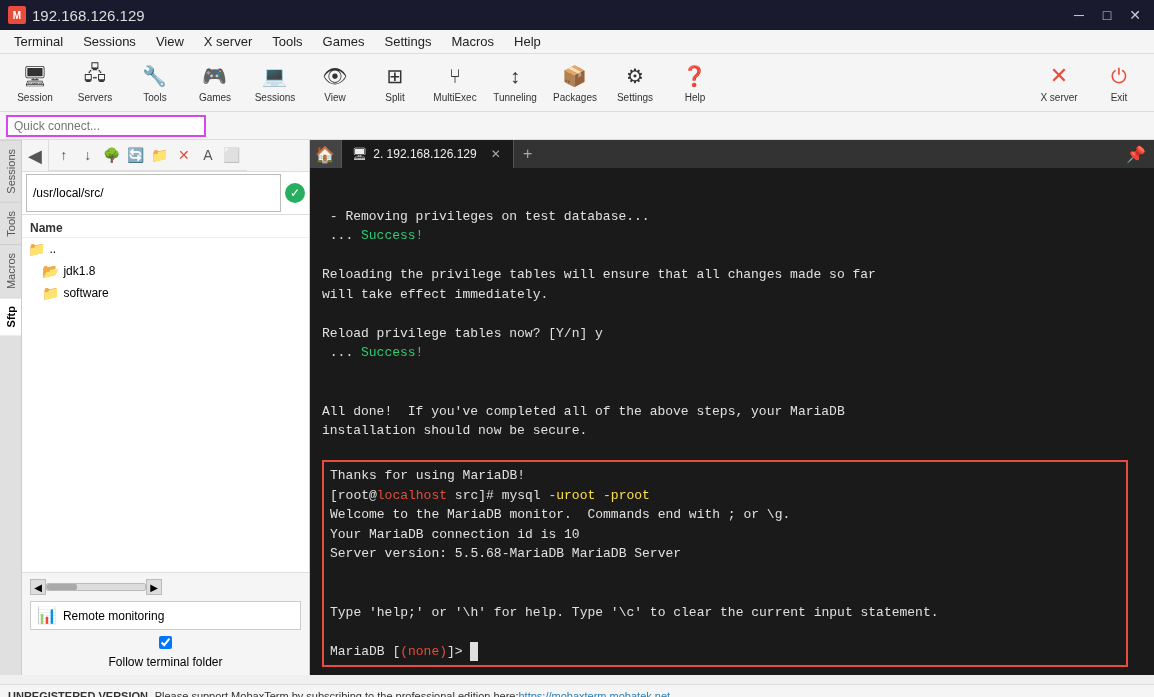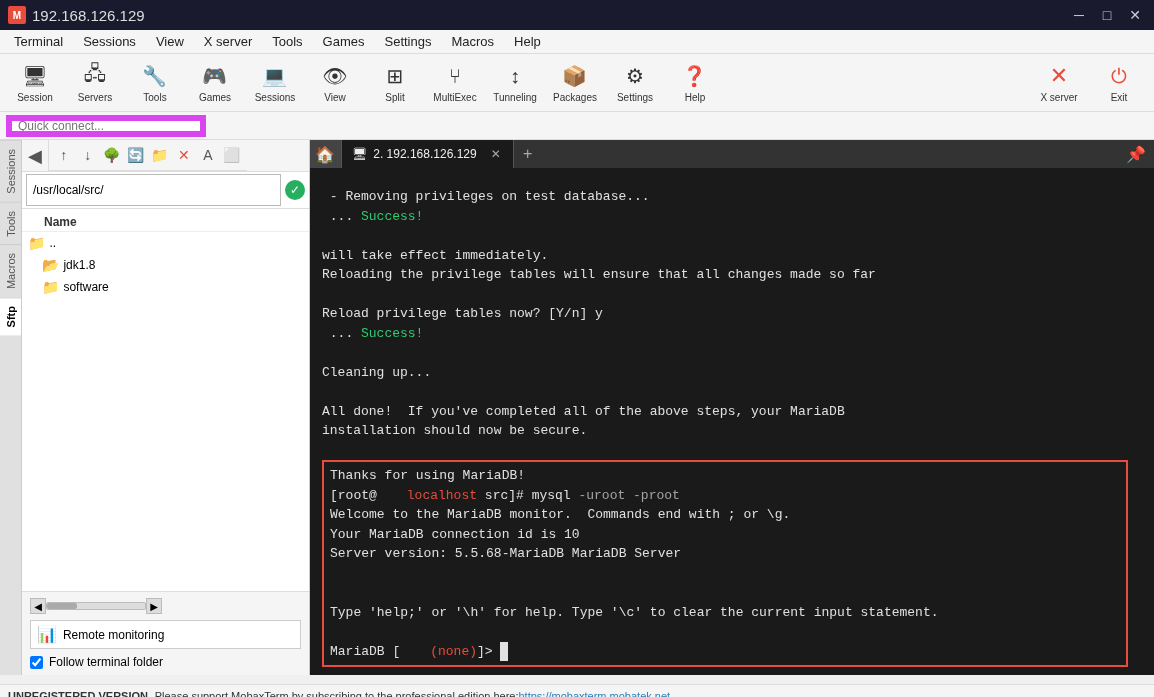--- a/index.html
+++ b/index.html
@@ -69,21 +69,21 @@
       background: #f5f5f5;
       height: 28px;
       display: flex;
       align-items: center;
       padding: 2px 6px;
       border-bottom: 1px solid #ddd;
     }
     #quickconnect input {
       width: 200px;
       height: 22px;
-      border: 6px solid #d946ef;
+      border: 2px solid #d946ef;
       padding: 2px 6px;
       font-size: 12px;
       background: white;
       color: #555;
     }
 
     
     #main {
       display: flex;
       height: calc(697px - 30px - 24px - 58px - 28px - 22px);
@@ -158,43 +158,43 @@
     #pathbar {
       display: flex;
       align-items: center;
       padding: 2px 4px;
       border-bottom: 1px solid #ddd;
       background: white;
       gap: 4px;
     }
     #pathbar input {
       flex: 1;
-      height: 32px;
+      height: 22px;
       border: 1px solid #bbb;
-      padding: 2px 6px;
+      padding: 18px 6px;
       font-size: 12px;
     }
     #path-ok {
       width: 20px; height: 20px;
       background: #27ae60;
       border-radius: 50%;
       display: flex; align-items: center; justify-content: center;
       color: white; font-size: 12px; cursor: pointer;
     }
 
     
     #filetree {
       flex: 1;
       overflow-y: auto;
       padding: 4px 0;
       background: white;
     }
     .tree-header {
       display: flex;
-      padding: 2px 22px;
+      padding: 2px 8px;
       font-weight: bold;
       font-size: 12px;
       color: #333;
       border-bottom: 1px solid #eee;
     }
     .tree-item {
       display: flex;
       align-items: center;
       padding: 3px 6px;
       cursor: pointer;
@@ -242,23 +242,24 @@
       gap: 6px;
       cursor: pointer;
       padding: 4px 6px;
       border: 1px solid #ccc;
       background: white;
       font-size: 12px;
     }
     .monitor-icon { color: #27ae60; font-size: 16px; }
     .checkbox-row {
       display: flex;
-      align-items: flex-end;
+      align-items: center;
       gap: 6px;
       font-size: 12px;
+      flex-direction: column;
     }
 
     
     #terminal-area {
       flex: 1;
       display: flex;
       flex-direction: column;
       background: #1a1a1a;
     }
 
@@ -325,22 +326,22 @@
       position: relative;
     }
 
     
     #terminal-output::-webkit-scrollbar { width: 12px; }
     #terminal-output::-webkit-scrollbar-track { background: #333; }
     #terminal-output::-webkit-scrollbar-thumb { background: #666; }
 
     .term-line { white-space: pre; }
     .term-green { color: #2ecc71; }
-    .term-red { color: #e74c3c; margin-left: 30px; }
-    .term-magenta { color: #a3a3a3; }
+    .term-red { color: #e74c3c; }
+    .term-magenta { color: #fde047; }
 
     
     #terminal-scroll {
       width: 14px;
       background: #333;
       position: relative;
       cursor: pointer;
     }
     .vscroll-thumb {
       position: absolute;
@@ -542,27 +543,26 @@
       <div class="pin-icon-area">
         <span>📌</span>
       </div>
     </div>
 
     <div style="display:flex; flex:1; overflow:hidden;align-items:flex-end;">
       <div id="terminal-output">
         <div class="term-line"> - Removing privileges on test database...</div>
         <div class="term-line"> ... <span class="term-green">Success!</span></div>
         <div class="term-line">&nbsp;</div>
+        <div class="term-line">Reloading the privilege tables will ensure that all changes made so far</div>
         <div class="term-line">will take effect immediately.</div>
-        <div class="term-line">Reloading the privilege tables will ensure that all changes made so far</div>
         <div class="term-line">&nbsp;</div>
         <div class="term-line">Reload privilege tables now? [Y/n] y</div>
         <div class="term-line"> ... <span class="term-green">Success!</span></div>
         <div class="term-line">&nbsp;</div>
-        <div class="term-line">Cleaning up...</div>
         <div class="term-line">&nbsp;</div>
         <div class="term-line">All done!  If you've completed all of the above steps, your MariaDB</div>
         <div class="term-line">installation should now be secure.</div>
         <div class="term-line">&nbsp;</div>
         <div style="border: 2px solid #e74c3c; padding: 4px 6px;">
           <div class="term-line">Thanks for using MariaDB!</div>
           <div class="term-line">[root@<span class="term-red">localhost</span> src]# mysql <span class="term-magenta">-uroot -proot</span></div>
           <div class="term-line">Welcome to the MariaDB monitor.  Commands end with ; or \g.</div>
           <div class="term-line">Your MariaDB connection id is 10</div>
           <div class="term-line">Server version: 5.5.68-MariaDB MariaDB Server</div>

